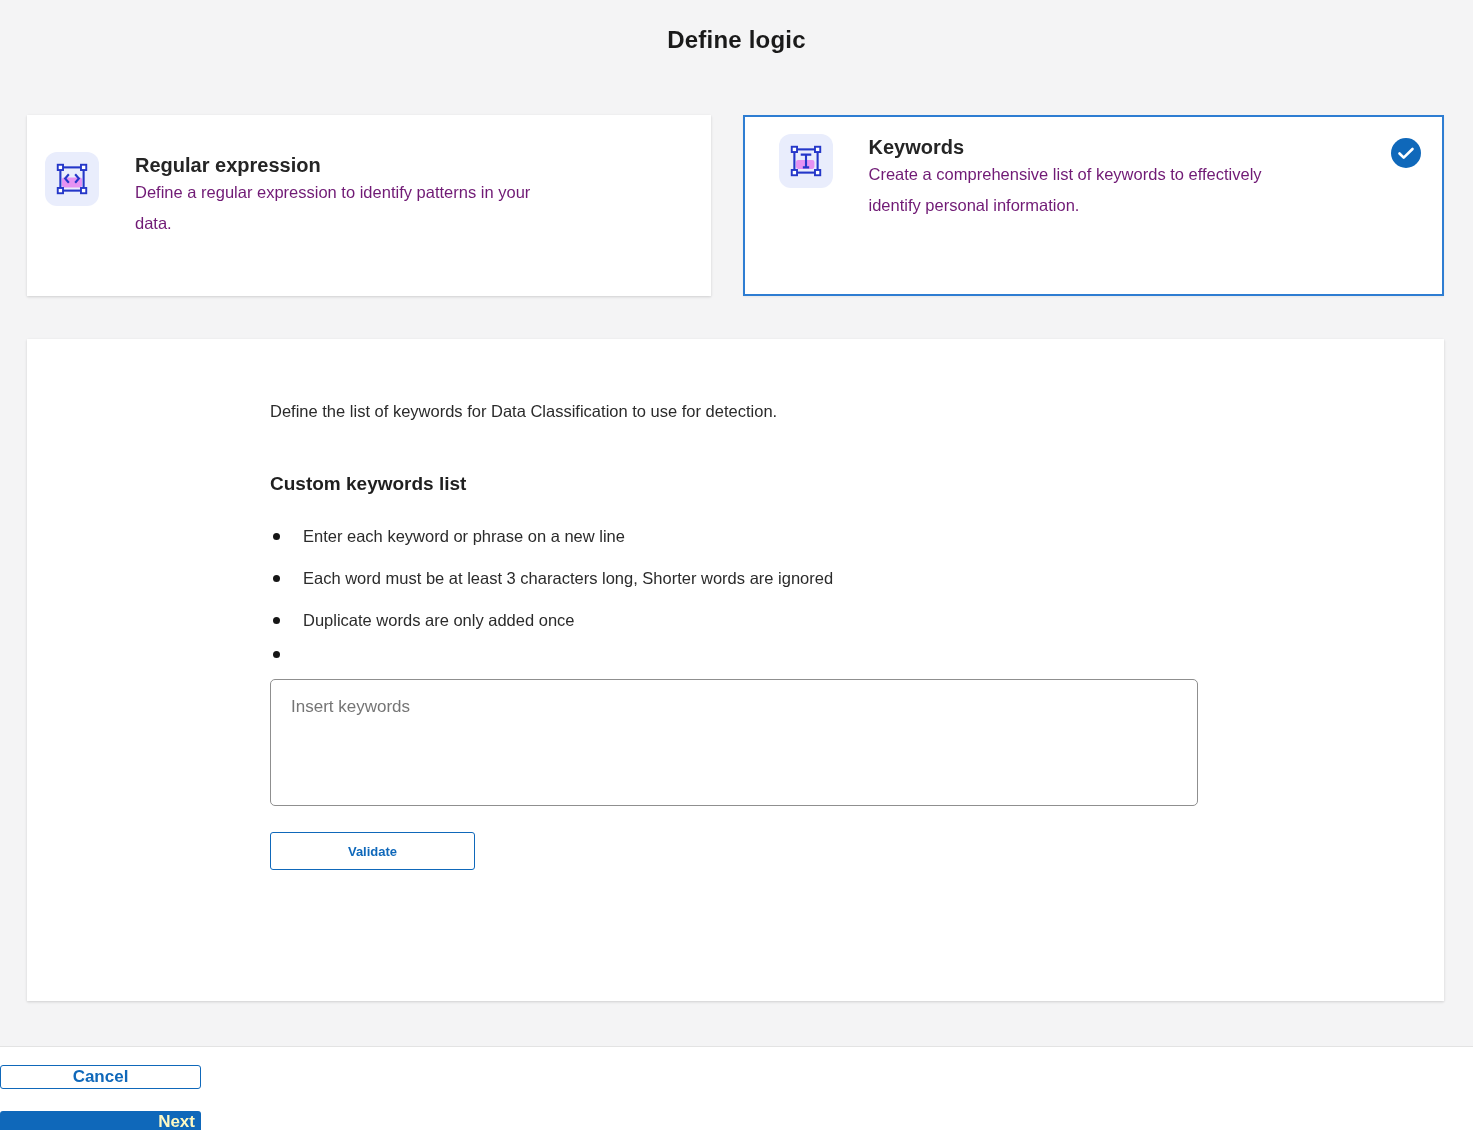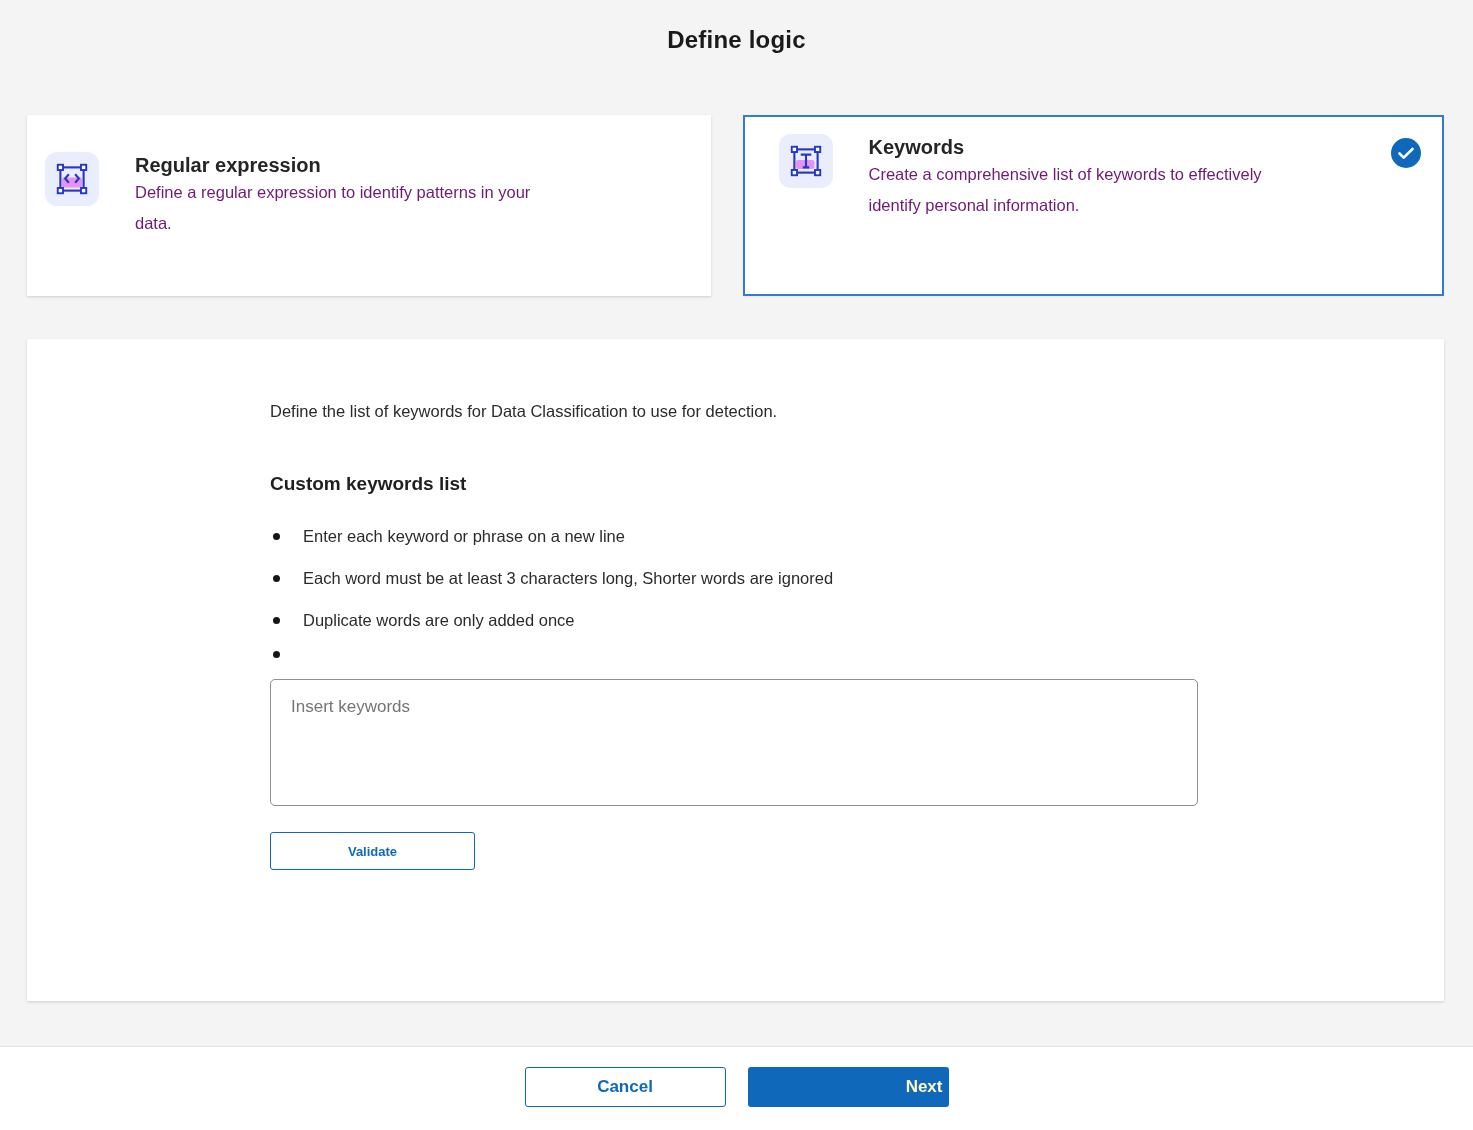--- a/index.html
+++ b/index.html
@@ -65,21 +65,21 @@
   .btn-outline {
     background: #ffffff; border: 1.5px solid #0f68ba; color: #0f68ba;
     font-weight: 700; font-size: 13px; border-radius: 3px; cursor: pointer;
     font-family: inherit;
   }
   .validate-btn { margin-top: 26px; width: 205px; height: 38px; }
 
   .footer {
     position: absolute; top: 1046px; left: 0; width: 1473px; height: 84px;
     background: #ffffff; border-top: 1px solid #e3e3e3;
-    display: flex; justify-content: center; gap: 22px; padding-top: 20px;
+    display: flex; justify-content: center; gap: 22px; padding-top: 20px; flex-direction: column;
   }
   .footer-btn { width: 201px; height: 40px; font-size: 17px; }
   .btn-primary {
     background: #0f68ba; color: #fef9c3; border: none; border-radius: 3px;
     font-weight: 700; cursor: pointer; font-family: inherit; text-align: right;
   }
 </style>
 </head>
 <body>
 

